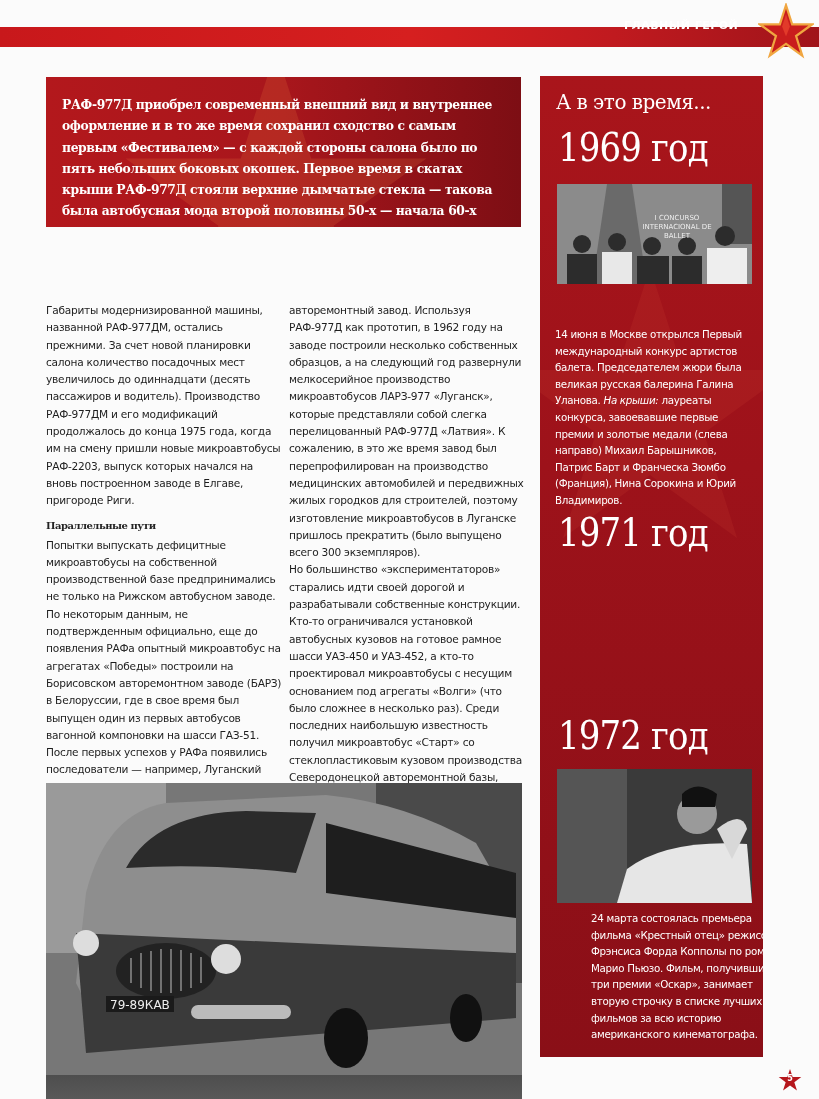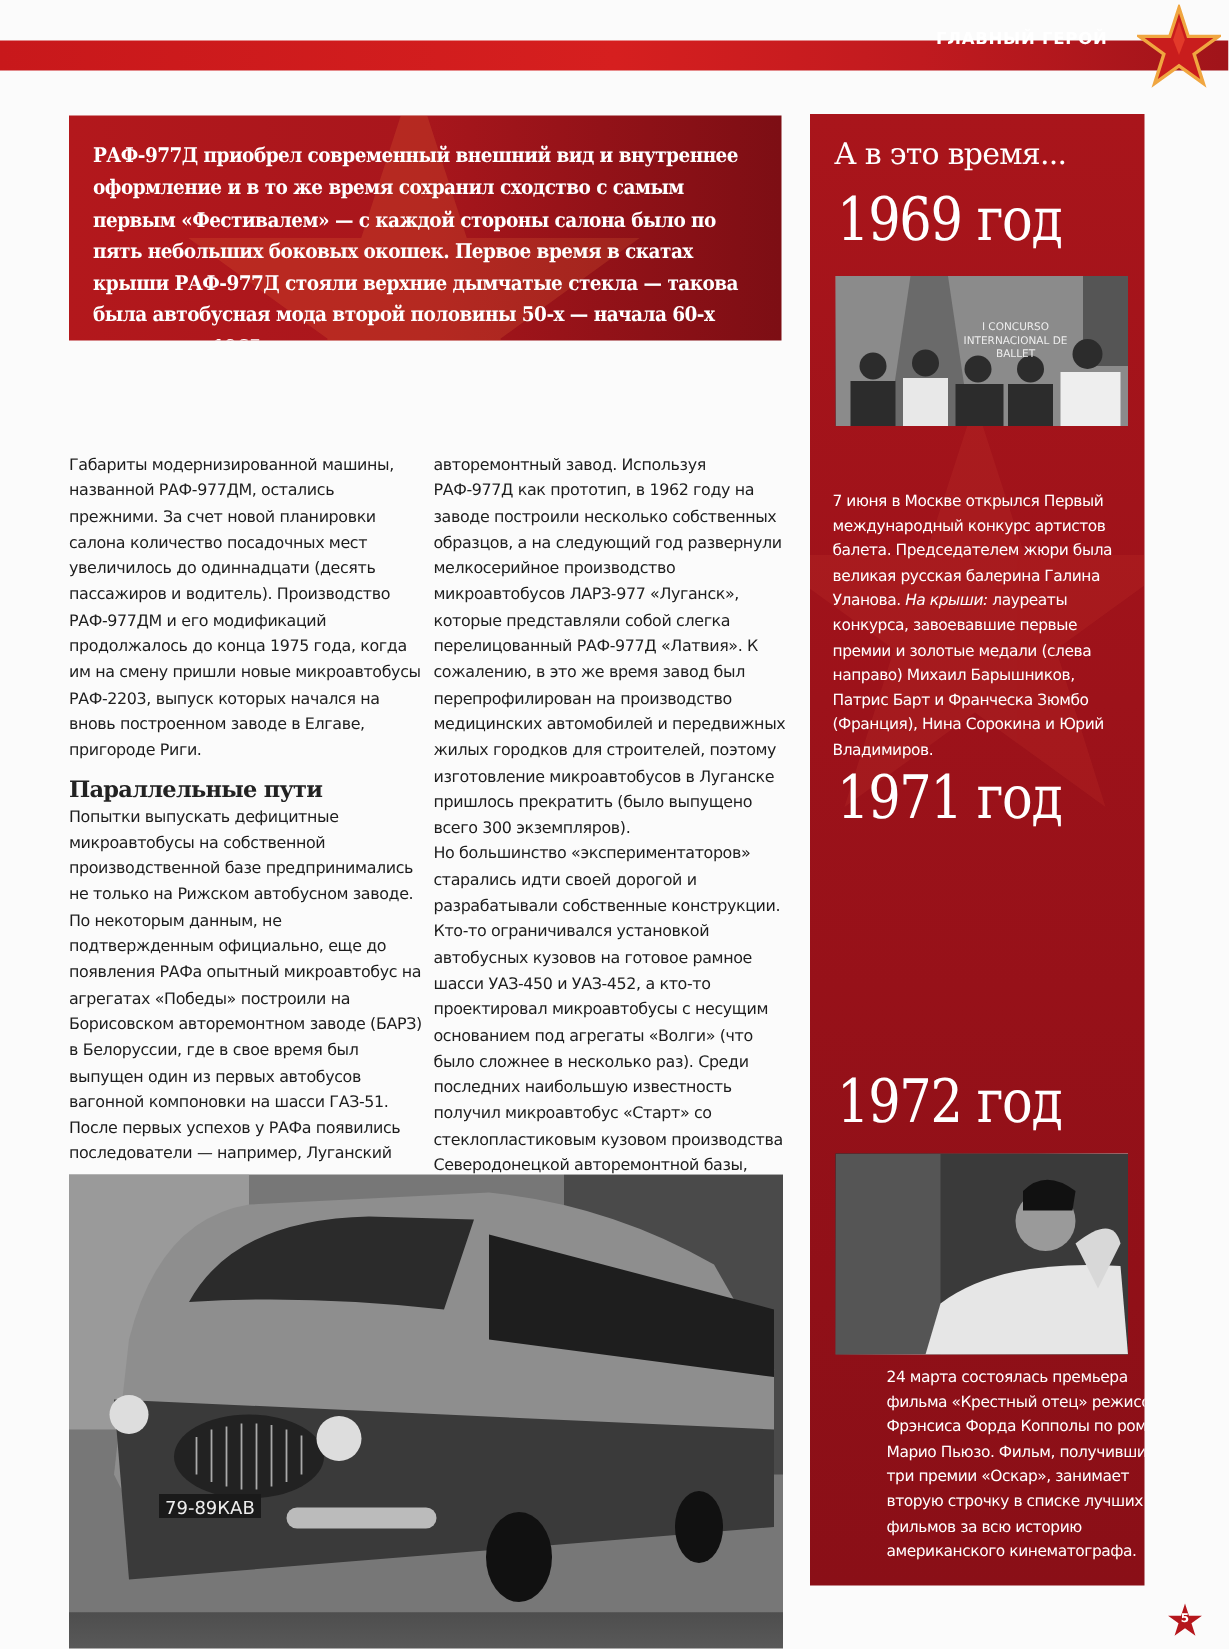--- a/index.html
+++ b/index.html
@@ -36,21 +36,21 @@
 
   .col {
     position: absolute; top: 302px; width: 236px;
     font-family: "DejaVu Sans", sans-serif; font-size: 10.6px; line-height: 17.3px;
     color: #1d1d1d; letter-spacing: -0.25px;
   }
   .col p { margin: 0; }
   .col-1 { left: 46px; }
   .col-2 { left: 289px; }
   .subhead {
-    font-family: "DejaVu Serif", serif; font-weight: bold; font-size: 15px;
+    font-family: "DejaVu Serif", serif; font-weight: bold; font-size: 10px;
     line-height: 20px; margin: 6px 0 1px 0; color: #222; letter-spacing: -0.5px;
   }
 
   .photo-bus {
     position: absolute; left: 46px; top: 763px; width: 476px; height: 356px;
     background: linear-gradient(180deg, #8c8c8c 0%, #5a5a5a 40%, #3a3a3a 70%, #6b6b6b 100%);
     overflow: hidden;
     margin-top: 20px;
   }
   .photo-caption {
@@ -177,21 +177,21 @@
           <rect x="80" y="72" width="32" height="63"></rect>
         <circle cx="130" cy="62" r="9"></circle>
           <rect x="115" y="72" width="30" height="63"></rect>
         <circle cx="168" cy="52" r="10"></circle>
           <rect x="150" y="64" width="40" height="71" fill="#eee"></rect>
       </g>
     </svg>
     <div class="banner-text" style="width:70px;">I CONCURSO INTERNACIONAL DE BALLET</div>
   </div>
   <div class="sb-text" style="top:250px;">
-    <span>7 июня в Москве открылся Первый международный конкурс артистов балета. Председателем жюри была великая русская балерина Галина Уланова. </span><em>На крыши:</em><span> лауреаты конкурса, завоевавшие первые премии и золотые медали (слева направо) Михаил Барышников, Патрис Барт и Франческа Зюмбо (Франция), Нина Сорокина и Юрий Владимиров.</span>
+    <span>14 июня в Москве открылся Первый международный конкурс артистов балета. Председателем жюри была великая русская балерина Галина Уланова. </span><em>На крыши:</em><span> лауреаты конкурса, завоевавшие первые премии и золотые медали (слева направо) Михаил Барышников, Патрис Барт и Франческа Зюмбо (Франция), Нина Сорокина и Юрий Владимиров.</span>
   </div>
 
   <div class="year" style="top:433px;">1971 год</div>
 
   <div class="year" style="top:636px;">1972 год</div>
   <div class="sb-photo sb-photo-2">
     <svg width="195" height="134" viewBox="0 0 195 134">
       <rect width="195" height="134" fill="#3a3a3a"></rect>
       <rect x="0" y="0" width="70" height="134" fill="#555"></rect>
       <circle cx="140" cy="45" r="20" fill="#9a9a9a"></circle>

